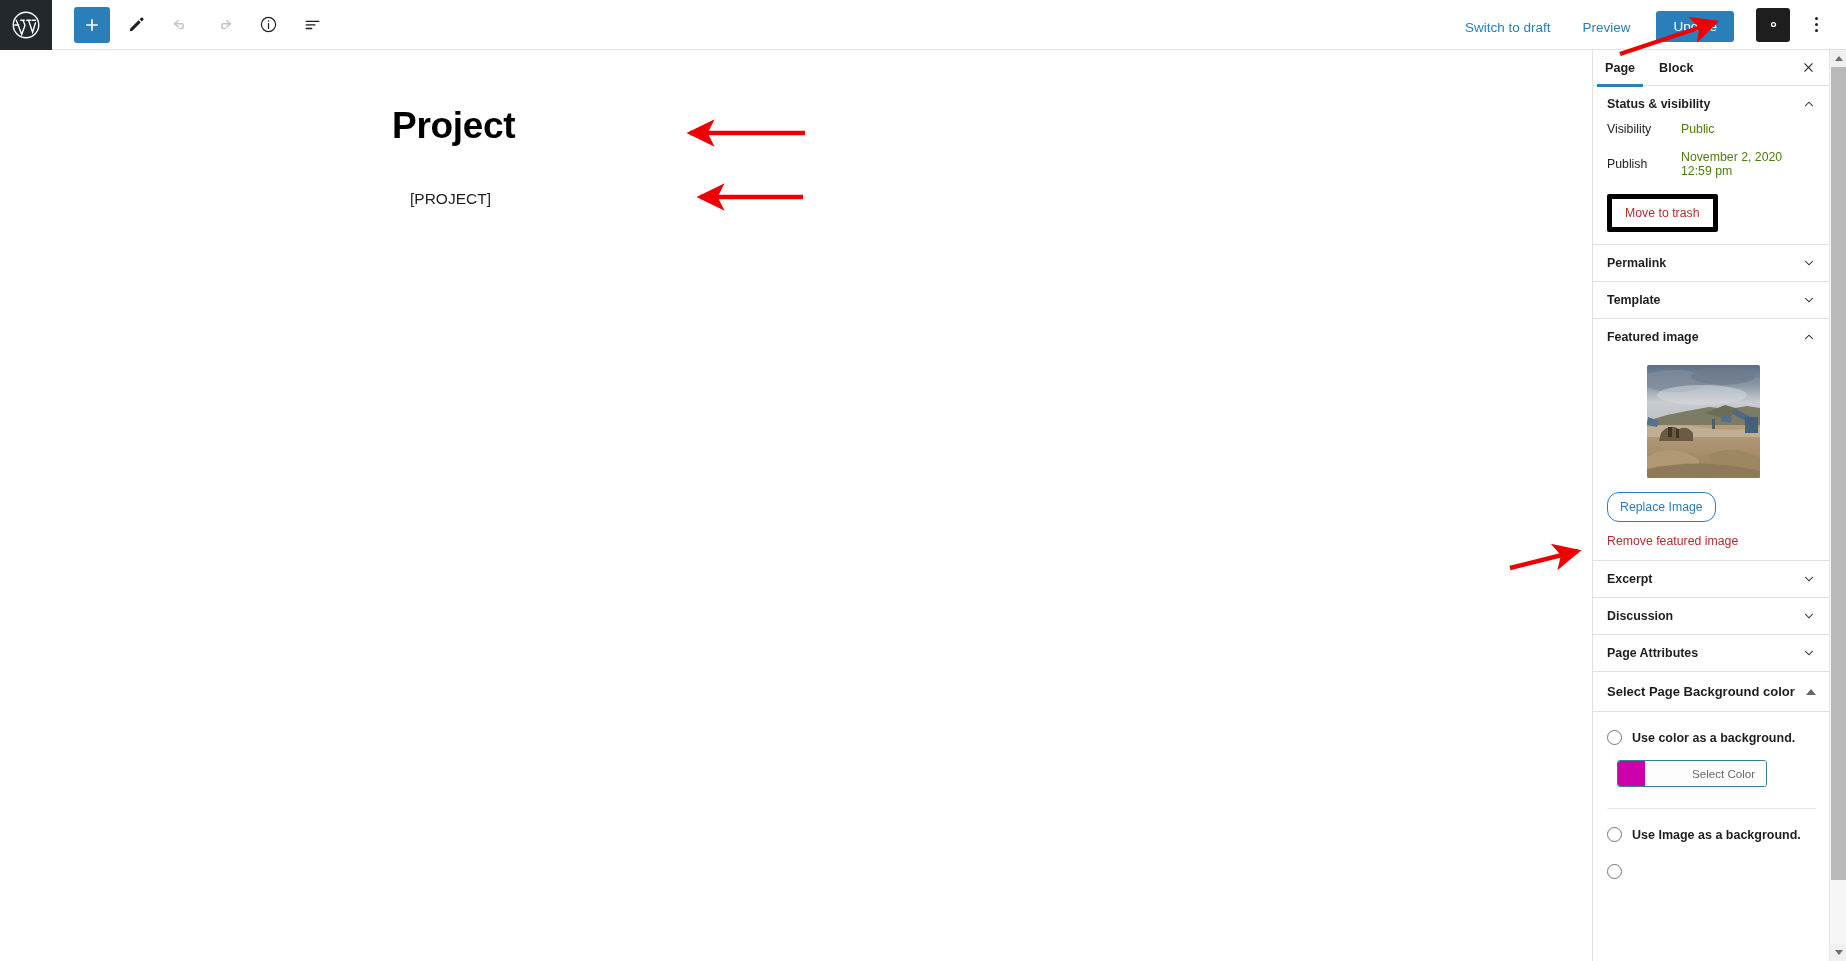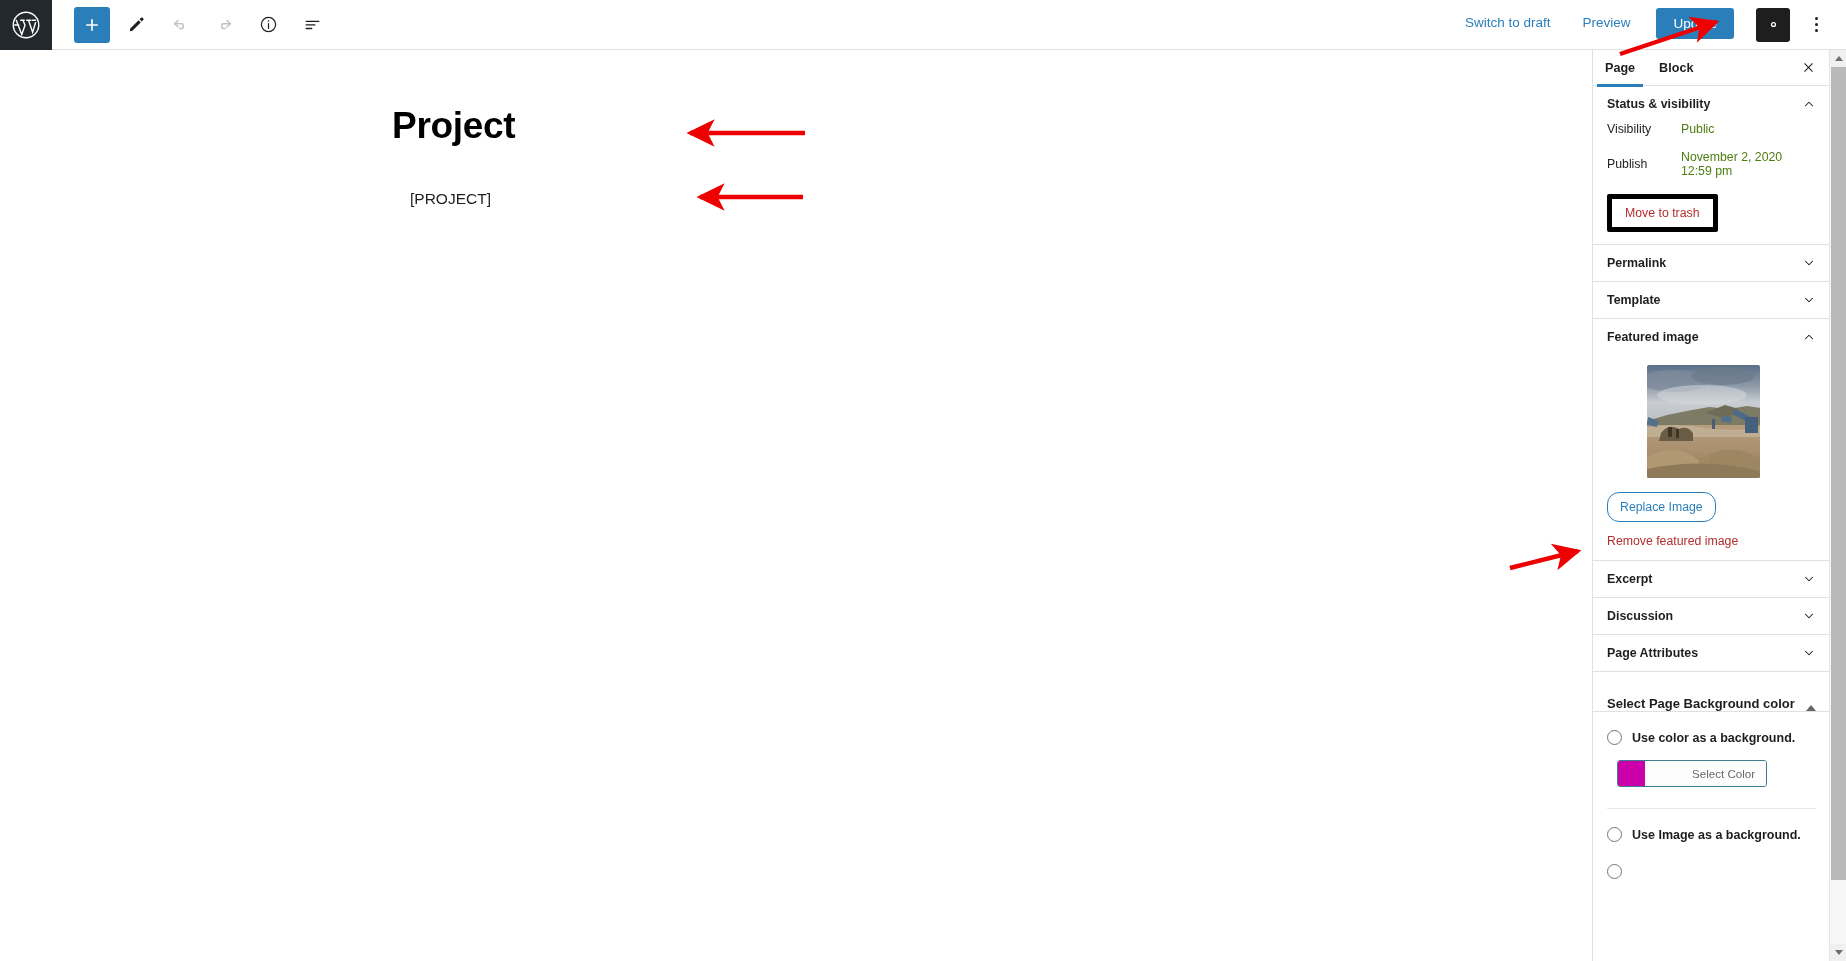--- a/index.html
+++ b/index.html
@@ -34,21 +34,21 @@
   .tbtn {
     width: 36px; height: 36px;
     display: flex; align-items: center; justify-content: center;
     background: transparent; border: none; border-radius: 2px;
     cursor: pointer; color: #1e1e1e;
   }
   .tbtn.primary { background: #2a7fbb; color: #fff; border-radius: 3px; }
   .tbtn.disabled { color: #c0c4c7; cursor: default; }
 
   .topbar-right {
-    margin-left: auto; display: flex; align-items: flex-start;
+    margin-left: auto; display: flex; align-items: flex-end;
     gap: 8px; padding-right: 14px;
   }
   .linkbtn {
     font-size: 13.5px; color: #2a7fbb;
     background: none; border: none; cursor: pointer;
     padding: 7px 12px; white-space: nowrap;
   }
   .update-btn {
     background: #2a7fbb; color: #fff;
     font-size: 13.5px; border: none; border-radius: 3px;
@@ -161,21 +161,21 @@
     border-radius: 12px; font-size: 12.3px; padding: 7px 12px; cursor: pointer;
   }
   .remove-link {
     display: block; margin-top: 12px;
     color: #b32d2e; font-size: 12.3px;
     cursor: pointer;
     background: none; border: none; padding: 0;
   }
 
   .bg-section-head {
-    height: 40px; display: flex; align-items: flex-end;
+    height: 40px; display: flex; align-items: center;
     padding: 0 14px; border-bottom: 1px solid #e0e0e0;
     cursor: pointer;
   }
   .bg-section-title { font-size: 13px; font-weight: 700; color: #1e1e1e; }
   .tri-up {
     margin-left: auto;
     width: 0; height: 0;
     border-left: 5px solid transparent; border-right: 5px solid transparent;
     border-bottom: 6px solid #666;
   }

